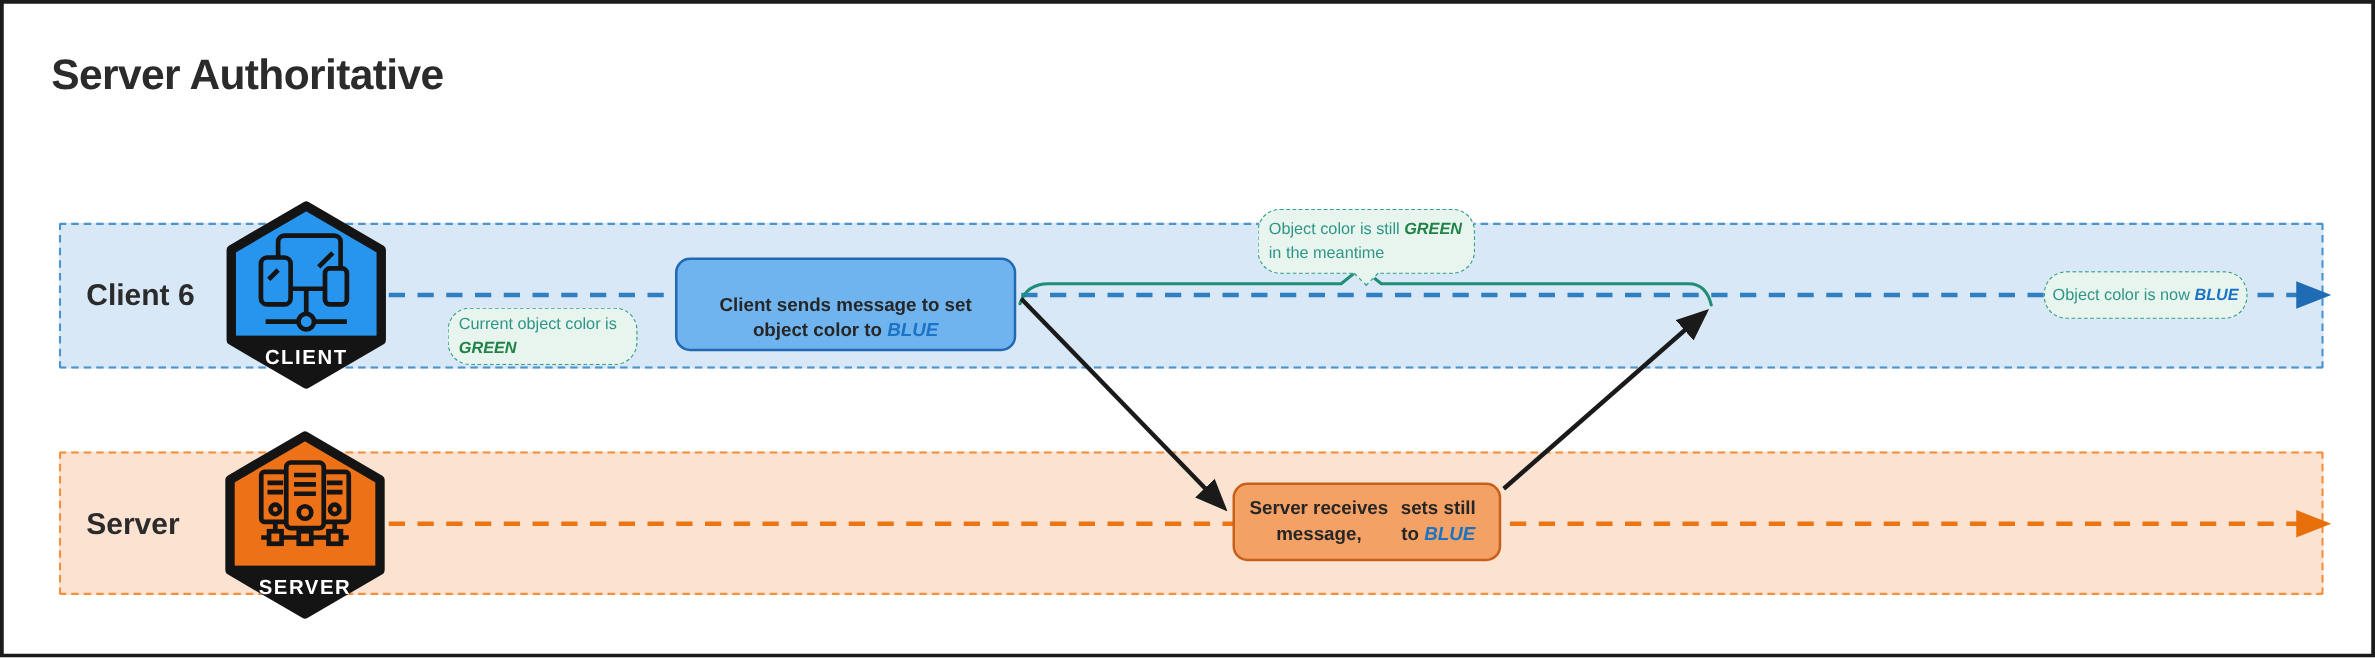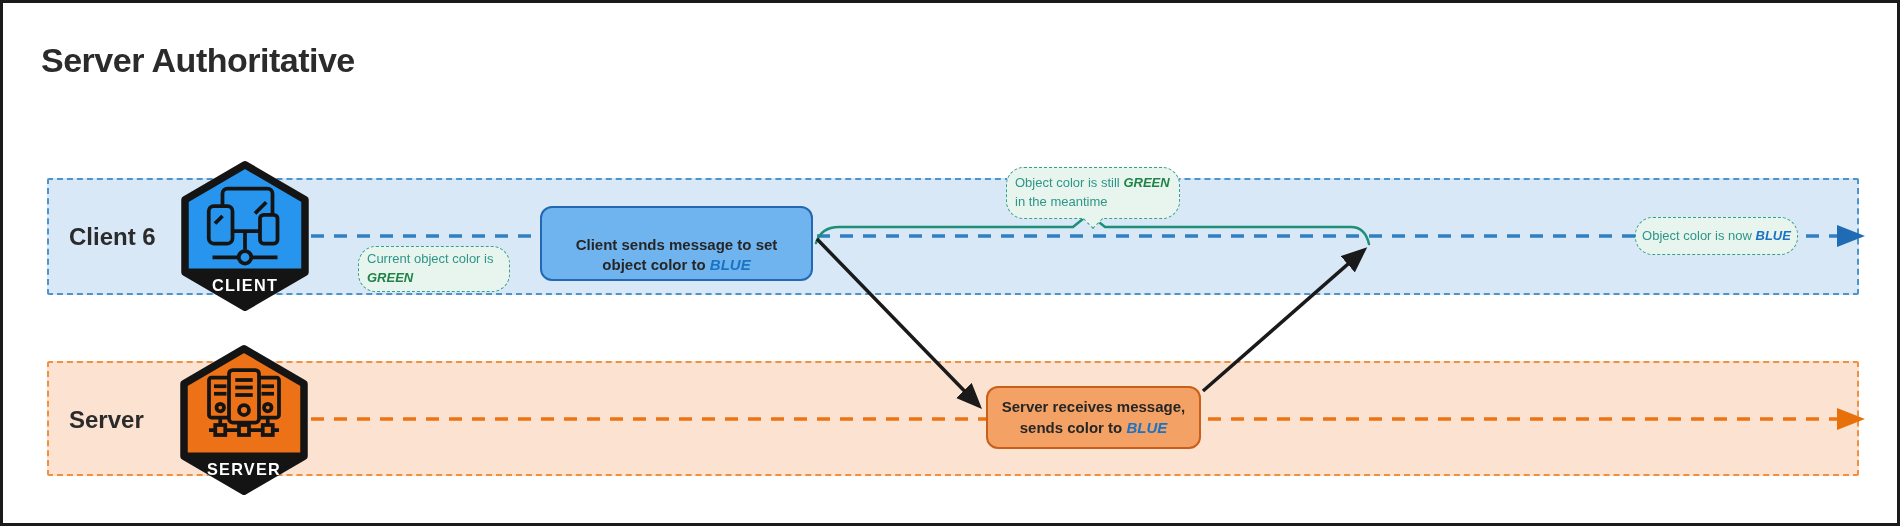--- a/index.html
+++ b/index.html
@@ -39,21 +39,21 @@
     position: absolute; z-index: 2; display: flex; align-items: center; justify-content: center;
     text-align: left; border-radius: 18px; line-height: 1.45;
     background: #e8f4ee; border: 1.6px dashed #35a08c;
     font-size: 13px; color: #2e9688; padding: 4px 8px;
   }
   .hl-blue  { color: #1a73c4; font-weight: 700; font-style: italic; }
   .hl-green { color: #1f8347; font-weight: 700; font-style: italic; }
 
   #box-send   { left: 537px; top: 203px; width: 273px; height: 75px; padding: 4px 14px; align-items: flex-end; }
   #box-set    { left: 1368px; top: 209px; width: 225px; height: 49px; padding: 4px 10px; }
-  #box-recv   { left: 983px; top: 383px; width: 215px; height: 63px; padding: 4px 10px; flex-direction: column; }
+  #box-recv   { left: 983px; top: 383px; width: 215px; height: 63px; padding: 4px 10px; flex-direction: row; }
   #note-start { left: 355px;  top: 211px; width: 152px; height: 46px; margin-top: 32px; }
   #note-mid   { left: 1003px; top: 164px; width: 174px; height: 52px; }
   #note-end   { left: 1632px; top: 214px; width: 163px; height: 38px; white-space: nowrap; }
 
   .pointer-down {
     position: absolute; left: 50%; bottom: -8px; width: 14px; height: 14px;
     transform: translateX(-50%) rotate(45deg); background: #e8f4ee;
     border-right: 1.6px dashed #35a08c; border-bottom: 1.6px dashed #35a08c; z-index: 3;
   }
 </style>
@@ -160,17 +160,17 @@
   </div>
 
 
   <div class="note" id="note-end">
     <span><span>Object color is now</span>
     <span class="hl-blue">BLUE</span></span>
   </div>
 
   <div class="node-box solid-orange" id="box-recv">
     <div>Server receives message,</div>
-    <div><span>sends color to</span>
+    <div><span>sets still to</span>
     <span class="hl-blue">BLUE</span></div>
   </div>
 
 </div>
 
 </body></html>

